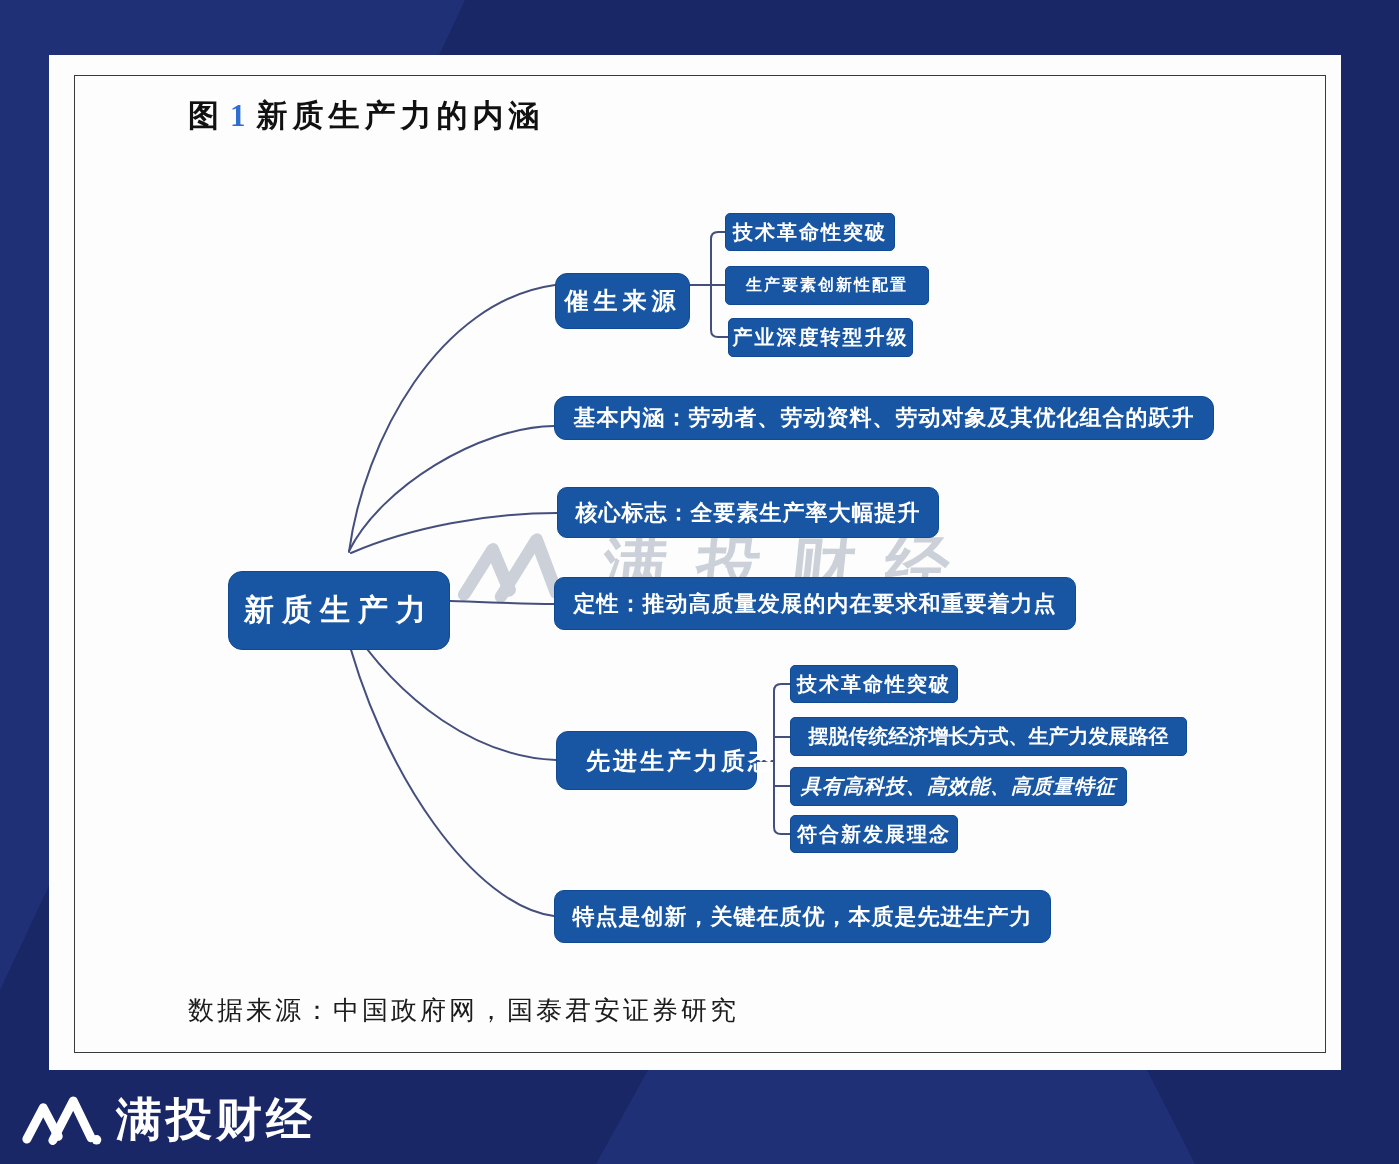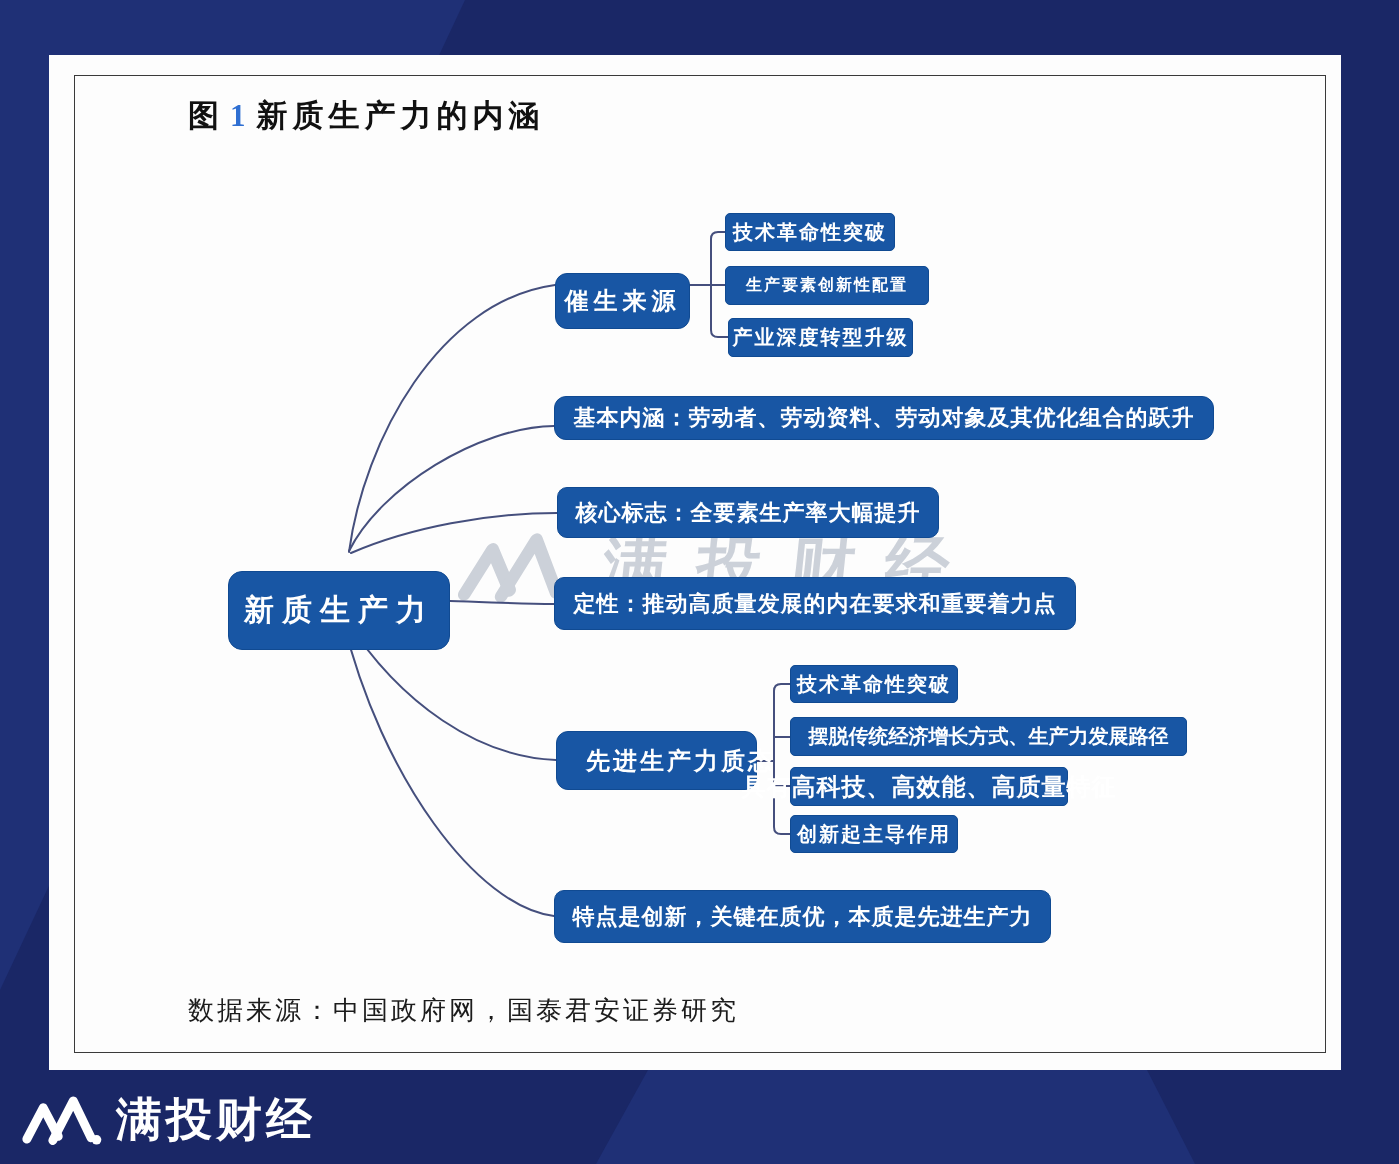--- a/index.html
+++ b/index.html
@@ -61,21 +61,21 @@
   .n-b1    { left:506px; top:202px; width:135px; height:56px; font-size:24px; letter-spacing:5px; border-radius:12px;margin-top:16px; }
   .n-b1c1  { left:676px; top:158px; width:170px; height:38px; font-size:20px; letter-spacing:2px; border-radius:5px; }
   .n-b1c2  { left:676px; top:211px; width:204px; height:39px; font-size:16px; letter-spacing:2px; border-radius:5px; }
   .n-b1c3  { left:679px; top:263px; width:185px; height:39px; font-size:20px; letter-spacing:2px; border-radius:5px; }
   .n-b2    { left:505px; top:341px; width:660px; height:44px; font-size:22px; letter-spacing:1px; border-radius:12px; }
   .n-b3    { left:508px; top:432px; width:382px; height:51px; font-size:22px; letter-spacing:1px; border-radius:10px; }
   .n-b4    { left:505px; top:522px; width:522px; height:53px; font-size:22px; letter-spacing:1px; border-radius:10px; }
   .n-b5    { left:507px; top:676px; width:201px; height:59px; font-size:24px; letter-spacing:3px; border-radius:12px;padding-left:48px; }
   .n-b5c1  { left:741px; top:610px; width:168px; height:38px; font-size:20px; letter-spacing:2px; border-radius:5px; }
   .n-b5c2  { left:741px; top:662px; width:397px; height:39px; font-size:20px; letter-spacing:0; border-radius:5px; }
-  .n-b5c3  { left:741px; top:712px; width:278px; height:39px; font-size:24px; letter-spacing:1px; border-radius:5px; }
+  .n-b5c3  { left:741px; top:712px; width:337px; height:39px; font-size:20px; letter-spacing:1px; border-radius:5px;font-style:italic; }
   .n-b5c4  { left:741px; top:760px; width:168px; height:38px; font-size:20px; letter-spacing:2px; border-radius:5px; }
   .n-b6    { left:505px; top:835px; width:497px; height:53px; font-size:22px; letter-spacing:1px; border-radius:10px; }
   
   .source-note {
     position:absolute; left:139px; top:938px; z-index:4;
     font-family:"Liberation Serif", serif;
     font-size:26px; color:#1c1c1c; letter-spacing:3px; white-space:nowrap;
   }
   
   .footer-brand {
@@ -134,21 +134,21 @@
   <div class="node n-b1c3">产业深度转型升级</div>
 
   <div class="node n-b2">基本内涵：劳动者、劳动资料、劳动对象及其优化组合的跃升</div>
   <div class="node n-b3">核心标志：全要素生产率大幅提升</div>
   <div class="node n-b4">定性：推动高质量发展的内在要求和重要着力点</div>
 
   <div class="node n-b5">先进生产力质态</div>
   <div class="node n-b5c1">技术革命性突破</div>
   <div class="node n-b5c2">摆脱传统经济增长方式、生产力发展路径</div>
   <div class="node n-b5c3">具有高科技、高效能、高质量特征</div>
-  <div class="node n-b5c4">创新起主导作用</div>
+  <div class="node n-b5c4">符合新发展理念</div>
 
   <div class="node n-b6">特点是创新，关键在质优，本质是先进生产力</div>
 
   <div class="source-note">数据来源：中国政府网，国泰君安证券研究</div>
 </div>
 
 <div class="footer-brand">
   <svg width="82" height="68" viewBox="0 0 120 80">
     <path d="M10,68 L34,22 L56,64" fill="none" stroke="#ffffff" stroke-width="13" stroke-linecap="round" stroke-linejoin="round"></path>
     <path d="M48,70 L78,12 L104,66" fill="none" stroke="#ffffff" stroke-width="13" stroke-linecap="round" stroke-linejoin="round"></path>

